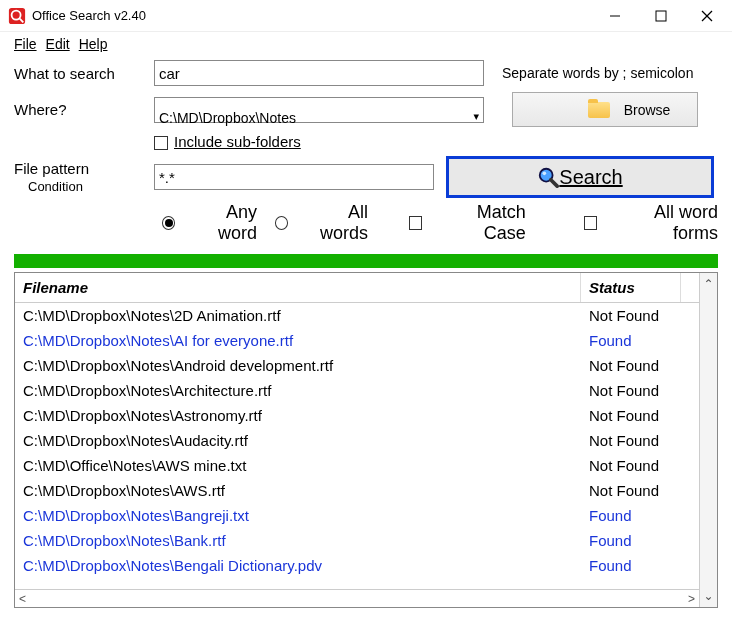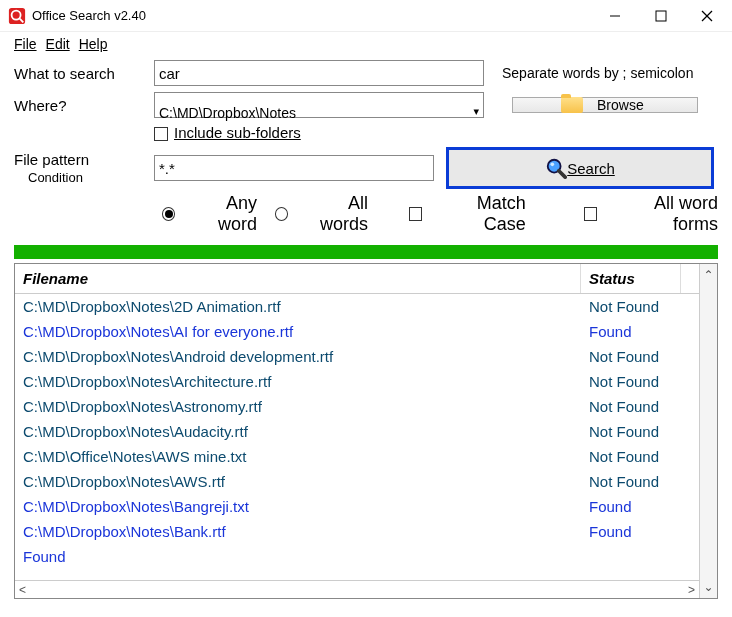--- a/index.html
+++ b/index.html
@@ -13,47 +13,47 @@
   .menu-item { font-size:14px; }
   .menu-item span.u { text-decoration: underline; }
   .content { padding:0 14px 12px 14px; }
   .row { display:flex; align-items:center; margin-bottom:6px; }
   .lbl { width:140px; font-size:15px; }
   .textbox { border:1px solid #888; height:26px; padding:2px 4px; font-size:15px; background:#fff; }
   .search-txt { width:330px; }
   .side-hint { margin-left:18px; font-size:14px; }
   .where-row .combo { width:330px; height:26px; border:1px solid #888; display:flex; padding:12px 4px; justify-content:space-between; background:#fff;}
   .combo .caret { font-size:11px; }
-  .browse-btn { margin-left:28px; width:186px; height:16px; border:1px solid #aaa; background:linear-gradient(#f6f6f6,#e8e8e8); display:flex; align-items:center; gap:14px; font-size:14px;padding-left:48px;}
+  .browse-btn { margin-left:28px; width:186px; height:35px; border:1px solid #aaa; background:linear-gradient(#f6f6f6,#e8e8e8); display:flex; align-items:center; justify-content:center; gap:14px; font-size:14px;padding-left:48px;}
   .folder-ico { width:22px; height:16px; background:linear-gradient(#ffe08a,#f7c24a); border-radius:2px; position:relative;}
   .folder-ico::before { content:""; position:absolute; top:-3px; left:0; width:10px; height:4px; background:#f7c24a; border-radius:2px 2px 0 0;}
   .chk { width:14px; height:14px; border:1px solid #333; display:inline-block; margin-right:6px; vertical-align:middle;}
   .inc-sub { margin-left:140px; display:flex; align-items:flex-end; font-size:15px; margin-bottom:6px;text-decoration:underline;}
   .fp-row { display:flex; align-items:center; }
   .fp-row .textbox { width:280px; margin-right:12px;}
-  .search-btn { width:268px; height:42px; border:3px solid #0a3cd6; background:#e8e8e8; display:flex; align-items:center; justify-content:center; font-size:15px; }
+  .search-btn { width:268px; height:42px; border:3px solid #0a3cd6; background:#e8e8e8; display:flex; align-items:center; justify-content:center; font-size:20px; }
   .search-btn .mag { width:22px; height:22px; }
   .search-btn .label { text-decoration: underline; }
   .cond { font-size:13px; margin-top:2px; margin-left:14px;}
   .cond-row { display:flex; align-items:center; margin-top:4px; margin-left:148px; gap:6px; font-size:18px;text-align:right;}
   .radio { width:14px; height:14px; border:1px solid #333; border-radius:50%; display:inline-flex; align-items:center; justify-content:center; margin-right:4px;}
   .radio.selected::after { content:""; width:8px; height:8px; background:#000; border-radius:50%;}
   .progress { height:14px; background:#13b000; margin:10px 0 4px 0;}
   .results-wrap { border:1px solid #888; height:336px; display:flex; }
   .results { flex:1; overflow:hidden; display:flex; flex-direction:column;}
   .head { display:flex; border-bottom:1px solid #ccc; }
   .head .col { padding:6px 8px; font-size:15px; font-weight:bold; border-right:1px solid #ddd;font-style:italic;}
   .col-f { flex:0 0 566px; }
   .col-s { flex:0 0 100px; border-right:none;}
   .rows { flex:1; overflow:hidden; }
   .r { display:flex; padding:4px 8px; font-size:15px;}
   .r .fn { flex:0 0 566px; white-space:nowrap; overflow:hidden;}
   .r .st { flex:0 0 100px;}
   .r.found { color:#1a35d9; }
-  .r.notfound { color:#0c4a6e; }
+  .r.notfound { color:#000000; }
   .hsb { height:18px; border-top:1px solid #ccc; display:flex; align-items:center; justify-content:space-between; padding:0 4px; font-size:12px; color:#555;}
   .vsb { width:18px; border-left:1px solid #ccc; display:flex; flex-direction:column; align-items:center; justify-content:space-between; padding:4px 0; font-size:12px; color:#555; background:#f4f4f4;}
   .gap { width:30px;}
 </style>
 </head>
 <body>
 
 <div class="titlebar">
   <svg class="app-icon" viewBox="0 0 20 20">
     <rect x="1" y="1" width="18" height="18" rx="3" fill="#d22"></rect>
@@ -180,20 +180,21 @@
           </div>
           <div class="r found">
             <div class="fn">C:\MD\Dropbox\Notes\Bangreji.txt</div>
             <div class="st">Found</div>
           </div>
           <div class="r found">
             <div class="fn">C:\MD\Dropbox\Notes\Bank.rtf</div>
             <div class="st">Found</div>
           </div>
           <div class="r found">
+            <div class="fn">C:\MD\Dropbox\Notes\Bengali Dictionary.pdv</div>
             <div class="st">Found</div>
           </div>
         </div>
       <div class="hsb">
         <span>&lt;</span>
         <span>&gt;</span>
       </div>
     </div>
     <div class="vsb">
       <span>⌃</span>

